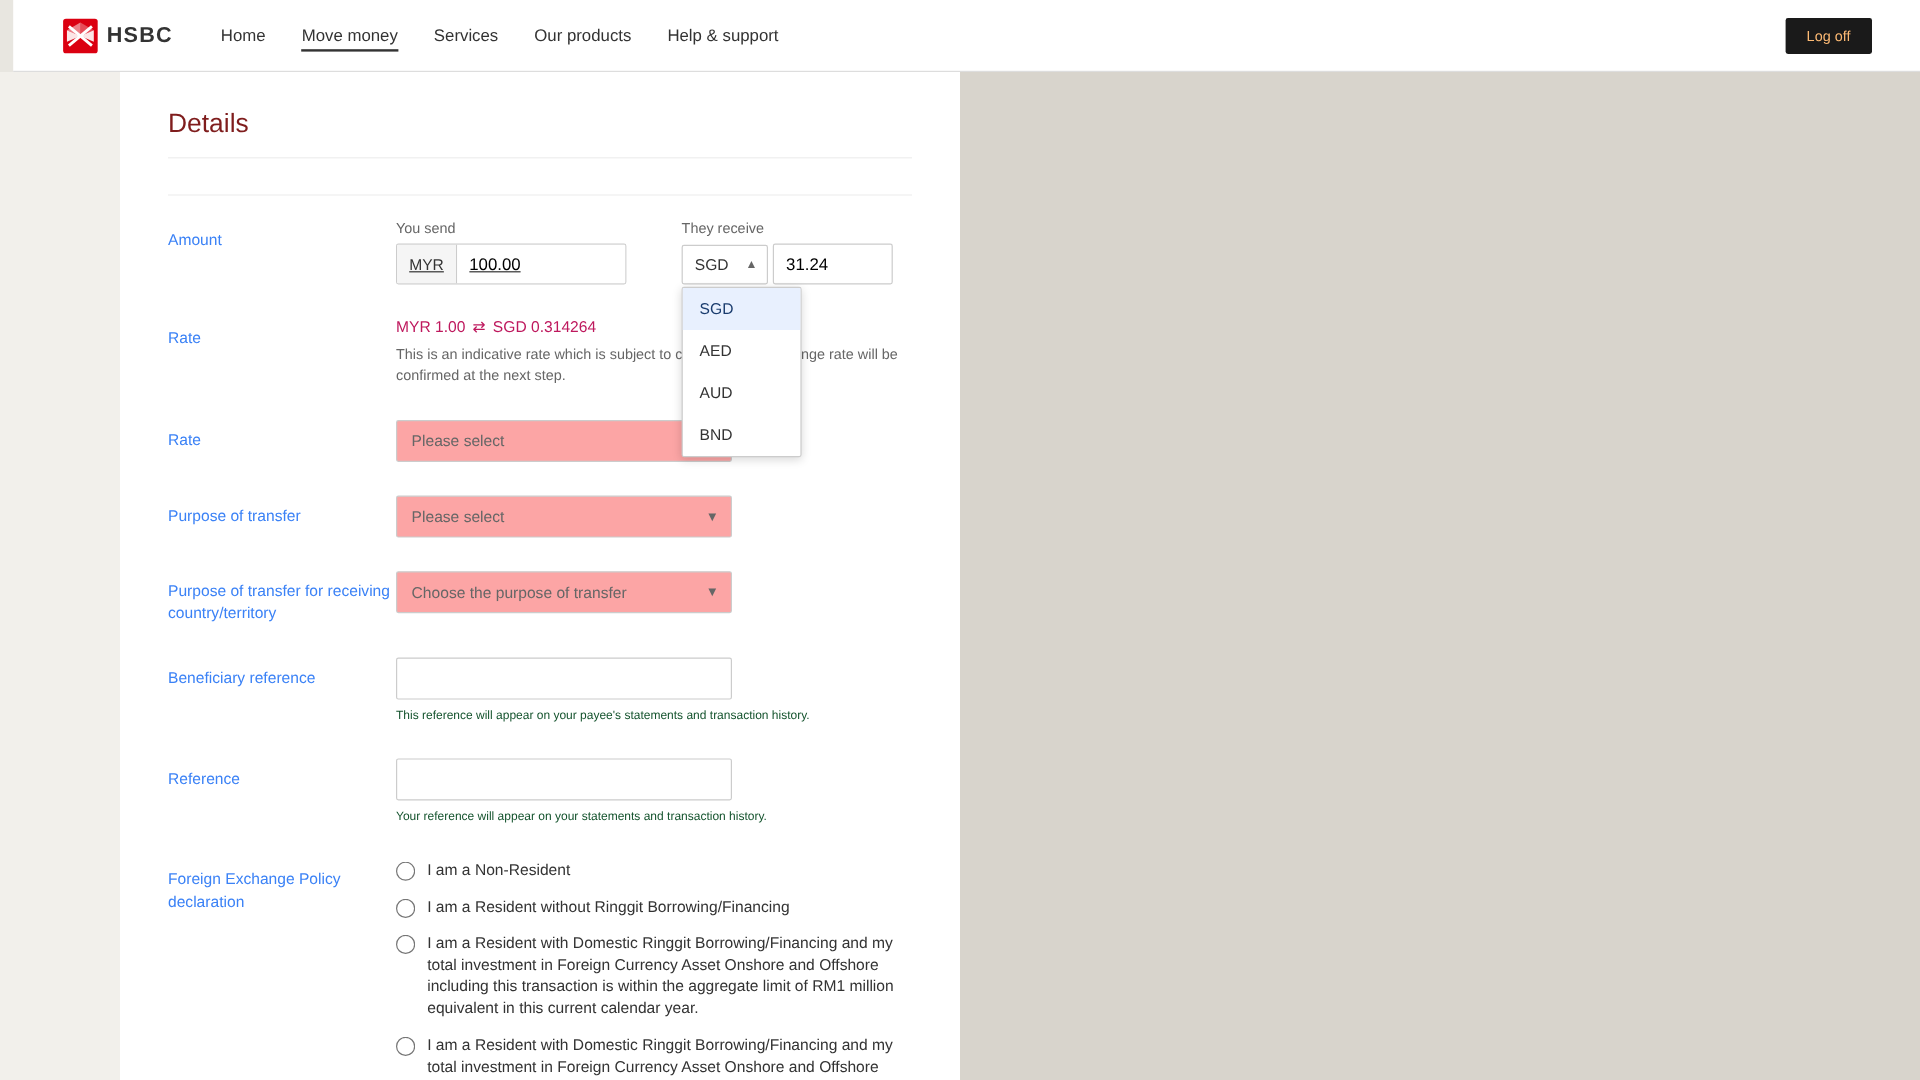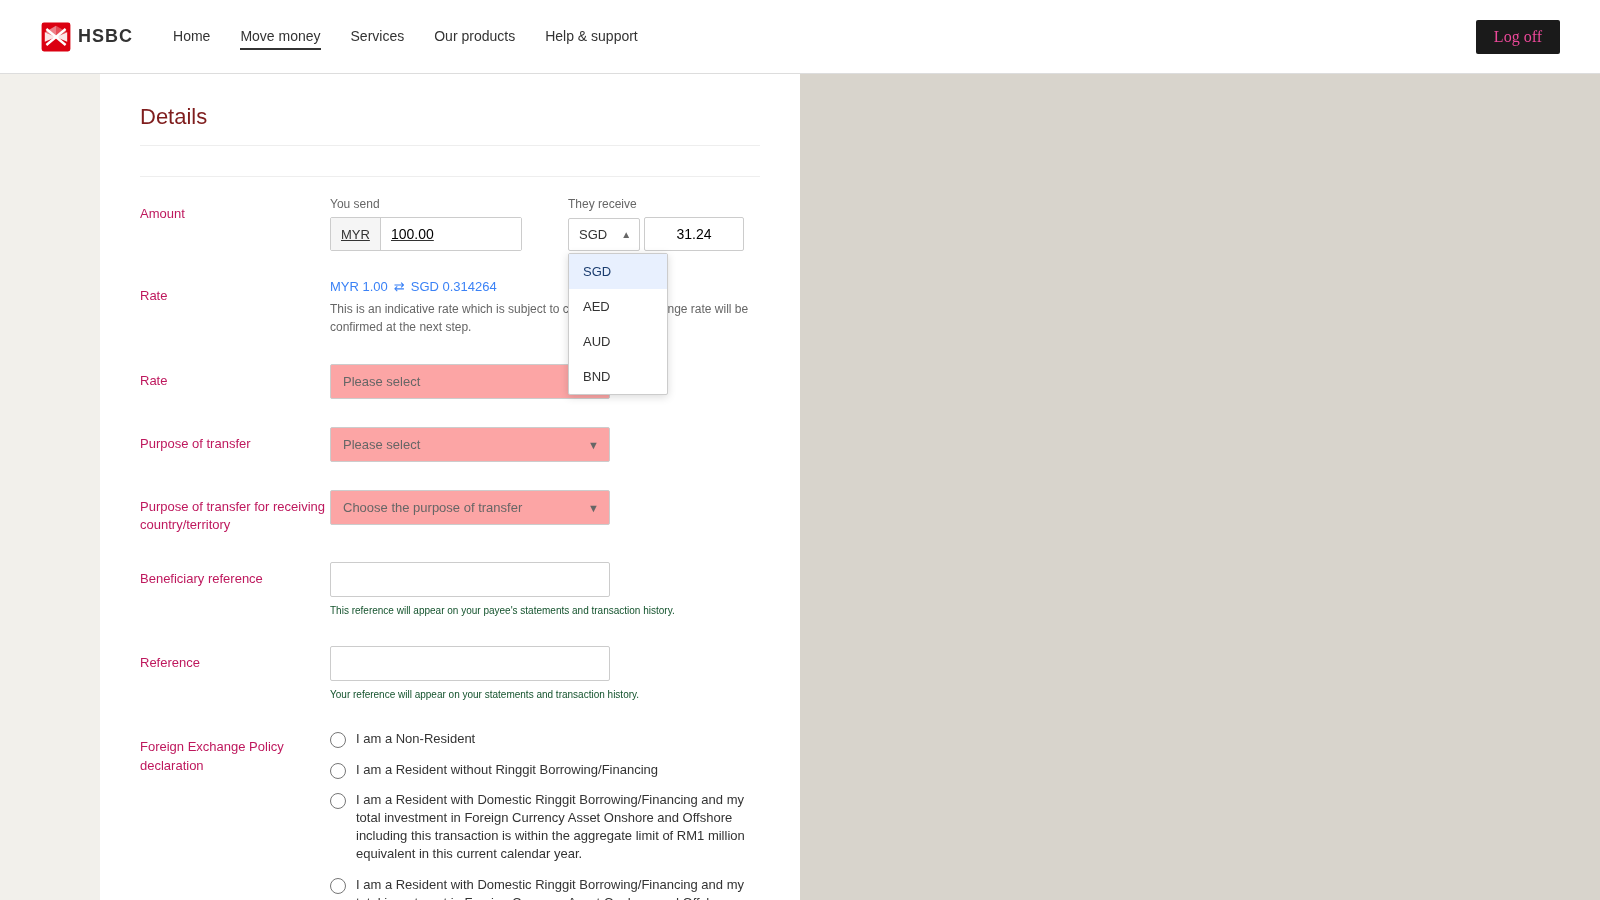--- a/index.html
+++ b/index.html
@@ -11,23 +11,24 @@
       min-height: 900px;
     }
 
     
     .navbar {
       background: #fff;
       border-bottom: 1px solid #ddd;
       display: flex;
       align-items: center;
       padding: 0 40px;
-      height: 74px;
+      height: 60px;
       position: relative;
       z-index: 10;
+      margin-left: 11px;
     }
     .navbar-logo {
       display: flex;
       align-items: center;
       margin-right: 40px;
     }
     .hsbc-logo {
       display: flex;
       align-items: center;
       gap: 6px;
@@ -52,27 +53,26 @@
       text-decoration: none;
       font-size: 14px;
       cursor: pointer;
       padding: 4px 0;
     }
     .nav-link.active {
       border-bottom: 2px solid #333;
     }
     .logout-btn {
       background: #1a1a1a;
-      color: #ec4899;
+      color: #fdba74;
       border: none;
       padding: 8px 18px;
       cursor: pointer;
-      font-size: 16px;
-      border-radius: 2px;
-      font-family: Liberation Serif, serif;
+      font-size: 12px;
+      border-radius: 2px;
     }
 
     
     .page-wrapper {
       display: flex;
       min-height: calc(900px - 60px);
     }
     .sidebar-left {
       width: 100px;
       background: #f2f0eb;
@@ -101,21 +101,21 @@
     .form-row {
       display: flex;
       align-items: flex-start;
       margin-bottom: 28px;
       position: relative;
     }
     .form-label {
       width: 190px;
       min-width: 190px;
       font-size: 13px;
-      color: #be185d;
+      color: #3b82f6;
       padding-top: 8px;
       line-height: 1.4;
     }
     .form-control {
       flex: 1;
     }
 
     
     .amount-section {
       display: flex;
@@ -175,21 +175,20 @@
       color: #666;
       font-size: 10px;
     }
     .currency-amount-field {
       border: 1px solid #ccc;
       outline: none;
       padding: 8px 10px;
       font-size: 14px;
       width: 100px;
       border-radius: 2px;
-      text-align: center;
     }
     .receive-group {
       display: flex;
       gap: 4px;
       align-items: center;
     }
 
     
     .currency-dropdown {
       position: absolute;
@@ -209,21 +208,21 @@
       color: #333;
     }
     .currency-dropdown-item.selected {
       background: #e8f0fe;
       color: #1a3c6e;
     }
 
     
     .rate-text {
       font-size: 13px;
-      color: #3b82f6;
+      color: #be185d;
       display: flex;
       gap: 6px;
     }
     .rate-note {
       font-size: 12px;
       color: #666;
       margin-top: 6px;
       line-height: 1.5;
     }
 

